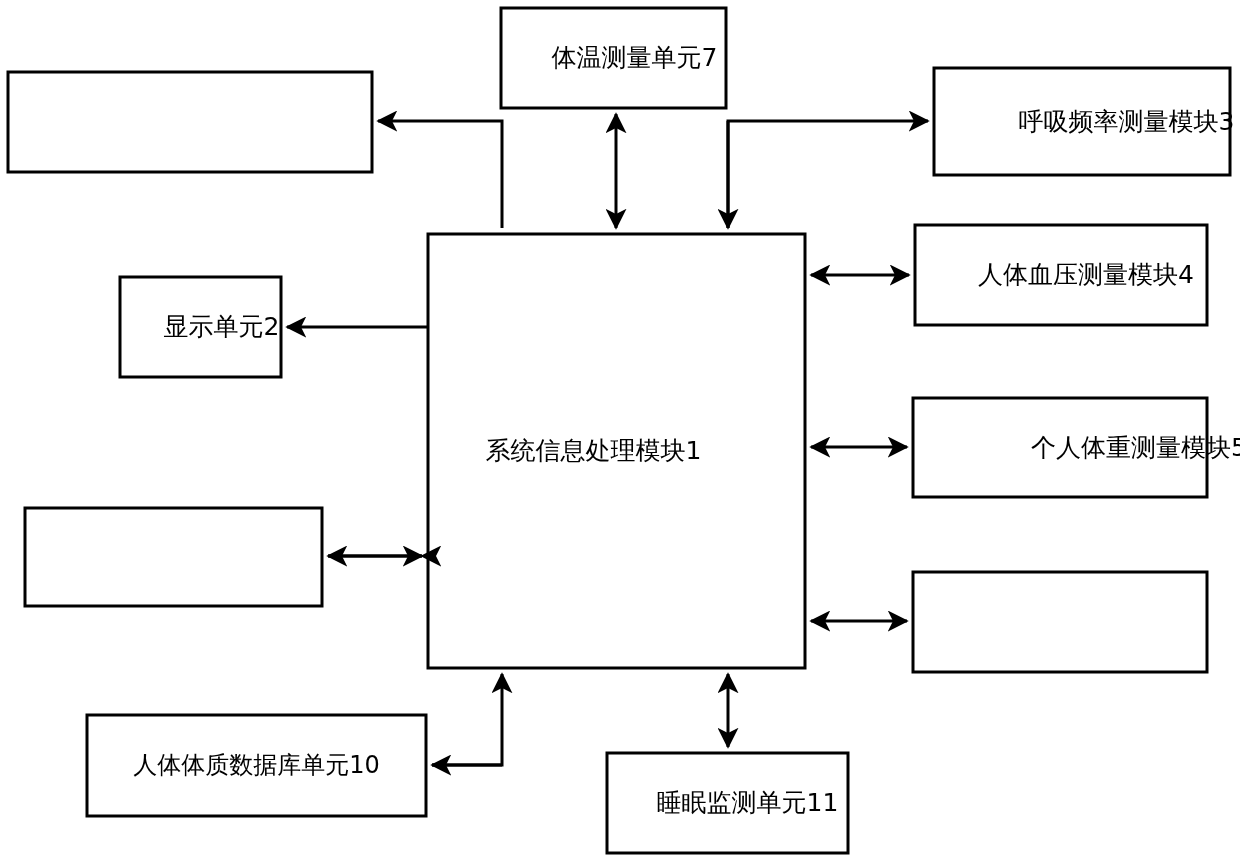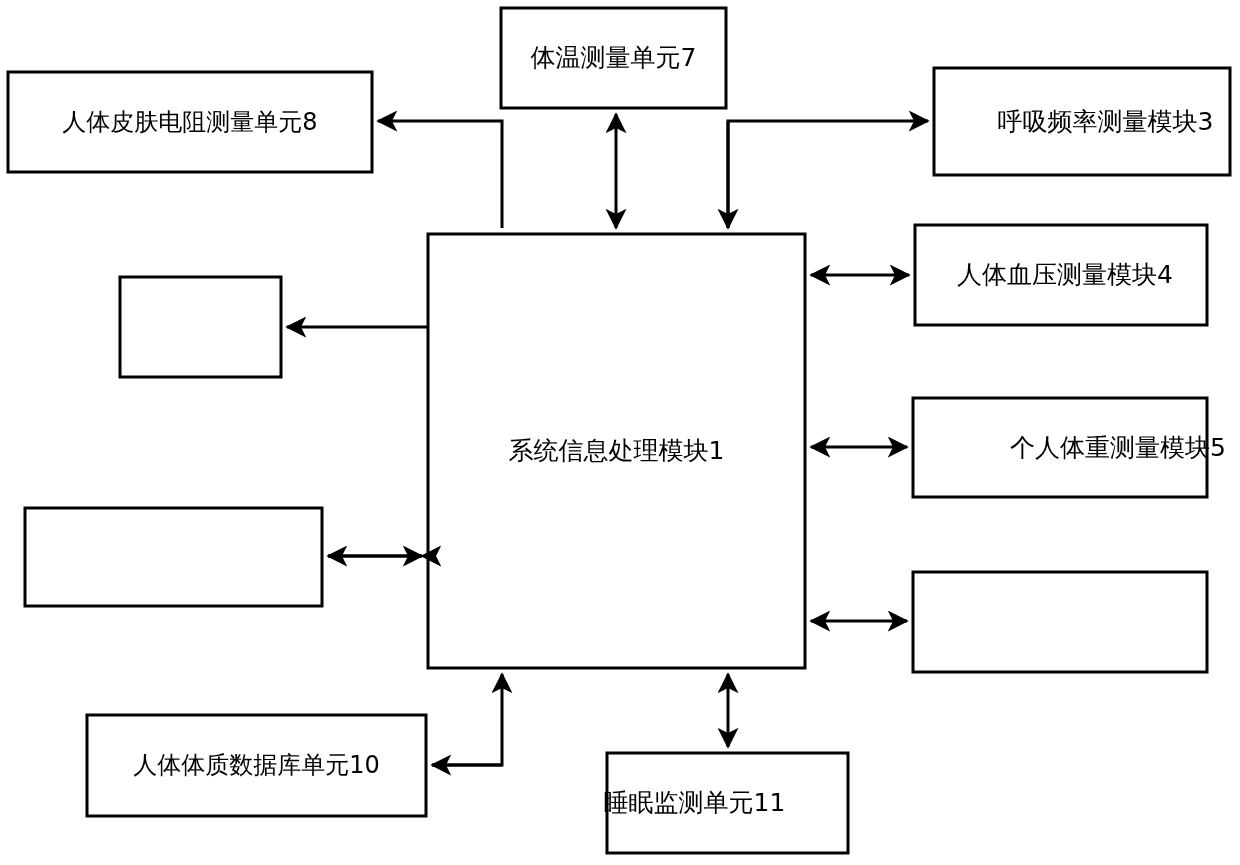--- a/index.html
+++ b/index.html
@@ -42,21 +42,21 @@
     align-items: center;
     justify-content: center;
     text-align: center;
     color: #000000;
     font-family: "DejaVu Sans", "Liberation Sans", sans-serif;
     white-space: nowrap;
     line-height: 1.1;
     pointer-events: none;
   }
   .lbl-central { font-size: 25px; }
-  .lbl-normal  { font-size: 25px; }
+  .lbl-normal  { font-size: 25px; padding-left: 21px; }
   .lbl-small   { font-size: 24px; }
 </style>
 </head>
 <body>
 
 <div id="diagram-root">
 
   <svg class="diagram-svg" viewBox="0 0 1240 865" xmlns="http://www.w3.org/2000/svg">
     <defs>
       <marker id="arrow-r" viewBox="0 0 12 12" refX="11" refY="6" markerWidth="7" markerHeight="7" orient="auto-start-reverse">
@@ -97,32 +97,32 @@
     <path class="conn-line" marker-start="url(#arrow-r)" marker-end="url(#arrow-r)" d="M 422 556 L 422 556 M 422 556 L 328 556"></path>
     <path class="conn-line" marker-end="url(#arrow-r)" d="M 328 556 L 422 556"></path>
 
     <path class="conn-line" marker-end="url(#arrow-r)" d="M 432 765 L 502 765 L 502 674"></path>
     <path class="conn-line" marker-end="url(#arrow-r)" d="M 502 765 L 432 765"></path>
 
     <path class="conn-line" marker-start="url(#arrow-r)" marker-end="url(#arrow-r)" d="M 728 674 L 728 747"></path>
 
   </svg>
 
-  <div class="node-label lbl-central" style="left:428px; top:234px; width:377px; height:434px;">系统信息处理模块1</div>
+  <div class="node-label lbl-central" style="left:405px; top:234px; width:377px; height:434px;">系统信息处理模块1</div>
 
+  <div class="node-label lbl-normal" style="left:120px; top:277px; width:161px; height:100px;">显示单元2</div>
 
   <div class="node-label lbl-normal" style="left:934px; top:68px; width:327px; height:107px;margin-left:8px;">呼吸频率测量模块3</div>
 
   <div class="node-label lbl-normal" style="left:915px; top:225px; width:300px; height:100px;">人体血压测量模块4</div>
 
   <div class="node-label lbl-normal" style="left:954px; top:398px; width:328px; height:99px;">个人体重测量模块5</div>
 
 
   <div class="node-label lbl-normal" style="left:501px; top:8px; width:225px; height:100px;">体温测量单元7</div>
 
-  <div class="node-label lbl-small" style="left:8px; top:72px; width:364px; height:100px;">人体皮肤电阻测量单元8</div>
 
 
   <div class="node-label lbl-small" style="left:87px; top:715px; width:339px; height:101px;text-align:right;">人体体质数据库单元10</div>
 
-  <div class="node-label lbl-normal" style="left:574px; top:753px; width:241px; height:100px;">睡眠监测单元11</div>
+  <div class="node-label lbl-normal" style="left:606px; top:753px; width:241px; height:100px;">睡眠监测单元11</div>
 
 </div>
 
 </body></html>

